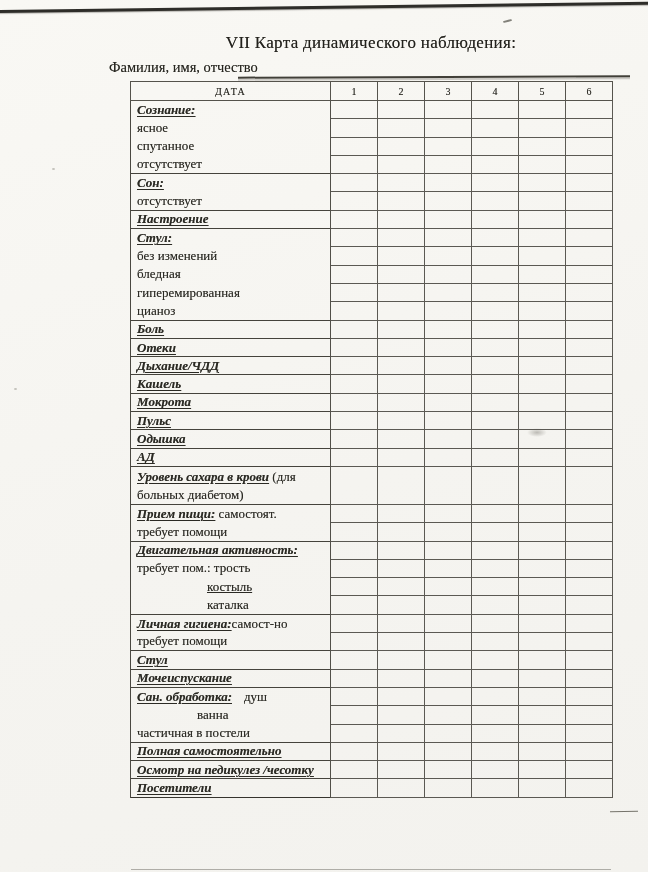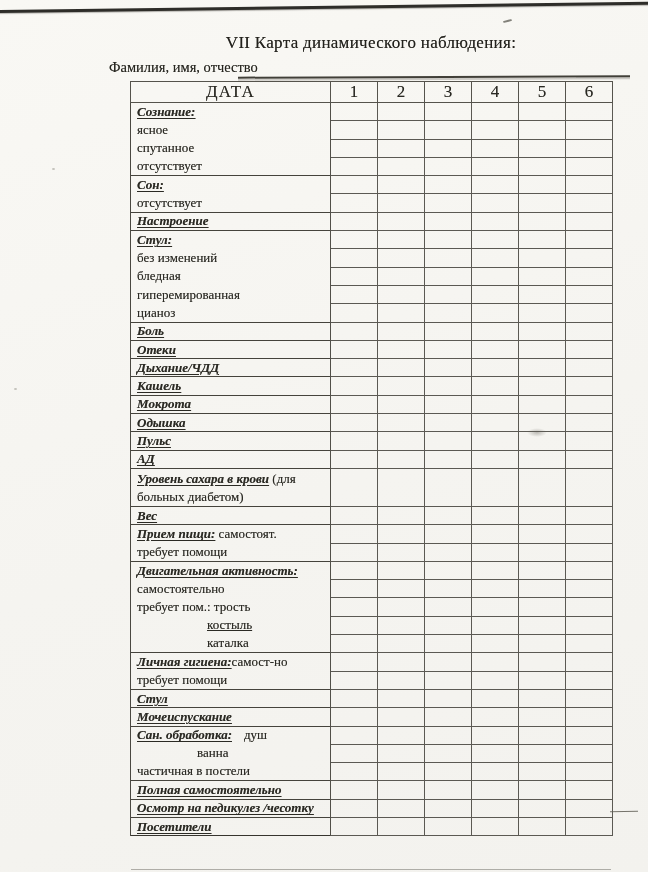--- a/index.html
+++ b/index.html
@@ -58,21 +58,21 @@
     position:absolute;left:130px;top:81px;width:482px;
     border-collapse:collapse;table-layout:fixed;
     border:1.6px solid #36342e;
     font-size:13px;
   }
   table.obs thead tr{height:19px;}
   table.obs tbody tr{height:18.3px;}
   table.obs tbody tr.tall{height:33px;}
   th{
     font-weight:normal;border:1px solid #55534c;padding:0;
-    font-size:17px;color:#2a2923;text-shadow:0 0 .4px rgba(40,39,33,.5);
+    font-size:10px;color:#2a2923;text-shadow:0 0 .4px rgba(40,39,33,.5);
   }
   th.date-th{letter-spacing:1.2px;}
   td.cell{border:1px solid #5b5953;padding:0;}
   td.lbl{
     border-left:1px solid #4a4841;border-right:1px solid #514f48;
     border-top:none;border-bottom:none;
     padding:0 2px 0 6px;vertical-align:middle;line-height:14px;
     color:#2b2a24;text-shadow:0 0 .4px rgba(40,39,33,.5);
     white-space:normal;
   }
@@ -269,30 +269,30 @@
         <tr>
           <td class="lbl first"><span class="hd">Мокрота</span></td>
           <td class="cell"></td>
           <td class="cell"></td>
           <td class="cell"></td>
           <td class="cell"></td>
           <td class="cell"></td>
           <td class="cell"></td>
         </tr>
         <tr>
+          <td class="lbl first"><span class="hd">Пульс</span></td>
+          <td class="cell"></td>
+          <td class="cell"></td>
+          <td class="cell"></td>
+          <td class="cell"></td>
+          <td class="cell"></td>
+          <td class="cell"></td>
+        </tr>
+        <tr>
           <td class="lbl first"><span class="hd">Одышка</span></td>
-          <td class="cell"></td>
-          <td class="cell"></td>
-          <td class="cell"></td>
-          <td class="cell"></td>
-          <td class="cell"></td>
-          <td class="cell"></td>
-        </tr>
-        <tr>
-          <td class="lbl first"><span class="hd">Пульс</span></td>
           <td class="cell"></td>
           <td class="cell"></td>
           <td class="cell"></td>
           <td class="cell"></td>
           <td class="cell"></td>
           <td class="cell"></td>
         </tr>
         <tr>
           <td class="lbl first"><span class="hd">АД</span></td>
           <td class="cell"></td>
@@ -305,57 +305,39 @@
         <tr class="tall">
           <td class="lbl first"><span class="hd">Уровень сахара в крови</span><span class="pl"> (для больных диабетом)</span></td>
           <td class="cell"></td>
           <td class="cell"></td>
           <td class="cell"></td>
           <td class="cell"></td>
           <td class="cell"></td>
           <td class="cell"></td>
         </tr>
         <tr>
-          <td class="lbl first"><span class="hd">Вес</span></td>
-          <td class="cell"></td>
-          <td class="cell"></td>
-          <td class="cell"></td>
-          <td class="cell"></td>
-          <td class="cell"></td>
-          <td class="cell"></td>
-        </tr>
-        <tr>
           <td class="lbl first"><span class="hd">Прием пищи:</span><span class="pl"> самостоят.</span></td>
           <td class="cell"></td>
           <td class="cell"></td>
           <td class="cell"></td>
           <td class="cell"></td>
           <td class="cell"></td>
           <td class="cell"></td>
         </tr>
         <tr>
           <td class="lbl"><span class="pl">требует помощи</span></td>
           <td class="cell"></td>
           <td class="cell"></td>
           <td class="cell"></td>
           <td class="cell"></td>
           <td class="cell"></td>
           <td class="cell"></td>
         </tr>
         <tr>
           <td class="lbl first"><span class="hd">Двигательная активность:</span></td>
-          <td class="cell"></td>
-          <td class="cell"></td>
-          <td class="cell"></td>
-          <td class="cell"></td>
-          <td class="cell"></td>
-          <td class="cell"></td>
-        </tr>
-        <tr>
-          <td class="lbl"><span class="pl">самостоятельно</span></td>
           <td class="cell"></td>
           <td class="cell"></td>
           <td class="cell"></td>
           <td class="cell"></td>
           <td class="cell"></td>
           <td class="cell"></td>
         </tr>
         <tr>
           <td class="lbl"><span class="pl">требует пом.: трость</span></td>
           <td class="cell"></td>

